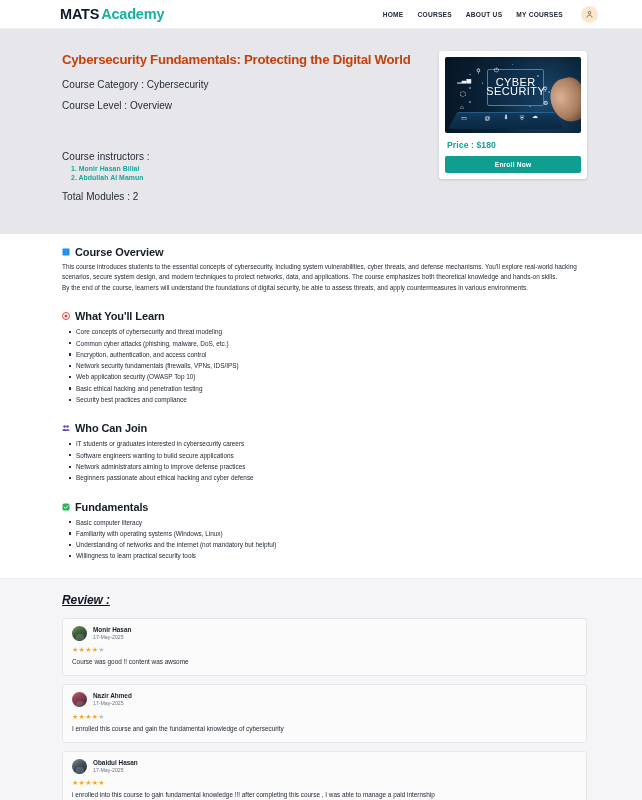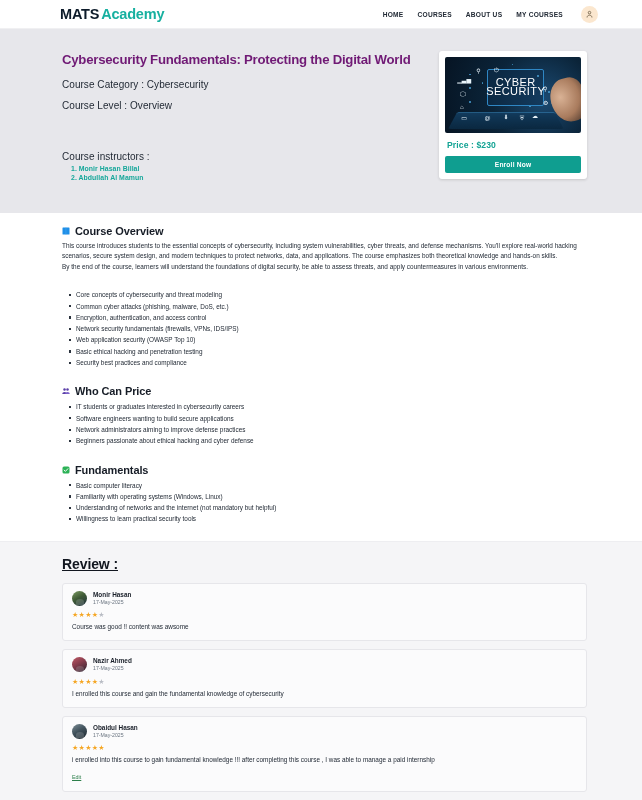--- a/index.html
+++ b/index.html
@@ -58,21 +58,21 @@
     padding: 22px 55px 22px 62px;
     display: flex;
     gap: 20px;
     align-items: flex-start;
     min-height: 153px;
   }
   .hero-left { flex: 1; padding-top: 1px; }
   .course-title {
     font-size: 13.2px;
     font-weight: bold;
-    color: #701a75;
+    color: #c2410c;
     letter-spacing: -0.25px;
     margin-bottom: 12px;
   }
   .meta-line {
     font-size: 10px;
     color: #1e2631;
     margin-bottom: 10px;
     letter-spacing: 0.05px;
   }
   .instructors-block { margin-bottom: 10px; }
@@ -221,26 +221,27 @@
     background: #2b333e;
   }
 
   
   .reviews-wrap {
     background: #f5f5f7;
     padding: 14px 55px 16px 62px;
     border-top: 1px solid #eeeef1;
   }
   .reviews-title {
-    font-size: 14px;
+    font-size: 12px;
     font-weight: bold;
     color: #11161f;
     text-decoration: underline;
     margin-bottom: 11px;
     letter-spacing: -0.1px;
+    font-style: italic;
   }
   .review-card {
     background: #fbfbfc;
     border: 1px solid #e6e6ea;
     border-radius: 3px;
     padding: 7px 9px 8px 9px;
     margin-bottom: 8px;
   }
   .review-card:last-child { margin-bottom: 0; }
   .rv-head { display: flex; align-items: center; gap: 6px; }
@@ -320,20 +321,21 @@
 <div class="hero">
   <div class="hero-left">
     <div class="course-title">Cybersecurity Fundamentals: Protecting the Digital World</div>
     <div class="meta-line">Course Category : Cybersecurity</div>
     <div class="meta-line">Course Level : Overview</div>
     <div class="instructors-block">
       <div class="meta-line">Course instructors :</div>
       <a class="instructor-item" href="#">1. Monir Hasan Billal</a>
       <a class="instructor-item" href="#">2. Abdullah Al Mamun</a>
     </div>
+    <div class="meta-line">Total Modules : 2</div>
   </div>
 
   <div class="course-card">
     <div class="thumb">
       <div class="tablet"></div>
       <div class="screen">
         <span>CYBER</span>
         <span>SECURITY</span>
       </div>
       <div class="glyph" style="left:9%;top:26%;">▁▃▅</div>
@@ -352,21 +354,21 @@
       <div class="dot" style="left:18%;top:22%;"></div>
       <div class="dot" style="left:18%;top:40%;"></div>
       <div class="dot" style="left:18%;top:58%;"></div>
       <div class="dot" style="left:27%;top:33%;"></div>
       <div class="dot" style="left:49%;top:9%;"></div>
       <div class="dot" style="left:68%;top:24%;"></div>
       <div class="dot" style="left:76%;top:45%;"></div>
       <div class="dot" style="left:62%;top:64%;"></div>
       <div class="hand"></div>
     </div>
-    <div class="price-line">Price : $230</div>
+    <div class="price-line">Price : $180</div>
     <button class="enroll-btn">Enroll Now</button>
   </div>
 </div>
 
 <div class="detail">
 
   <div class="section">
     <div class="sec-head">
       <svg class="sec-icon" viewBox="0 0 16 16">
         <rect x="1" y="1" width="14" height="14" rx="1" fill="#1f8fe8"></rect>
@@ -374,40 +376,47 @@
       </svg>
       <div class="sec-title">Course Overview</div>
     </div>
     <div class="overview-text">
       <p>This course introduces students to the essential concepts of cybersecurity, including system vulnerabilities, cyber threats, and defense mechanisms. You'll explore real-world hacking scenarios, secure system design, and modern techniques to protect networks, data, and applications. The course emphasizes both theoretical knowledge and hands-on skills.</p>
       <p>By the end of the course, learners will understand the foundations of digital security, be able to assess threats, and apply countermeasures in various environments.</p>
     </div>
   </div>
 
   <div class="section">
+    <div class="sec-head">
+      <svg class="sec-icon" viewBox="0 0 16 16">
+        <circle cx="8" cy="8" r="7" fill="none" stroke="#e8413a" stroke-width="2"></circle>
+        <circle cx="8" cy="8" r="3" fill="#e8413a"></circle>
+      </svg>
+      <div class="sec-title">What You'll Learn</div>
+    </div>
     <ul class="bullets">
       <li>Core concepts of cybersecurity and threat modeling</li>
       <li>Common cyber attacks (phishing, malware, DoS, etc.)</li>
       <li>Encryption, authentication, and access control</li>
       <li>Network security fundamentals (firewalls, VPNs, IDS/IPS)</li>
       <li>Web application security (OWASP Top 10)</li>
       <li>Basic ethical hacking and penetration testing</li>
       <li>Security best practices and compliance</li>
     </ul>
   </div>
 
   <div class="section">
     <div class="sec-head">
       <svg class="sec-icon" viewBox="0 0 16 16">
         <circle cx="5" cy="5" r="2.5" fill="#5b3fa8"></circle>
         <circle cx="11" cy="5" r="2.5" fill="#5b3fa8"></circle>
         <path d="M0.5 14c0-2.6 2-4.2 4.5-4.2S9.5 11.4 9.5 14z" fill="#5b3fa8"></path>
         <path d="M6.5 14c0-2.6 2-4.2 4.5-4.2s4.5 1.6 4.5 4.2z" fill="#7a5fc9"></path>
       </svg>
-      <div class="sec-title">Who Can Price</div>
+      <div class="sec-title">Who Can Join</div>
     </div>
     <ul class="bullets">
       <li>IT students or graduates interested in cybersecurity careers</li>
       <li>Software engineers wanting to build secure applications</li>
       <li>Network administrators aiming to improve defense practices</li>
       <li>Beginners passionate about ethical hacking and cyber defense</li>
     </ul>
   </div>
 
   <div class="section">

